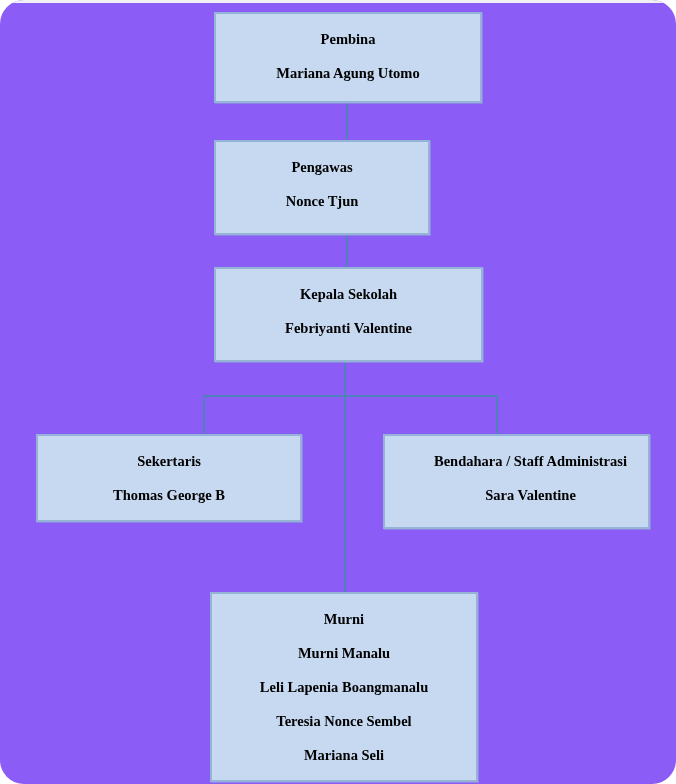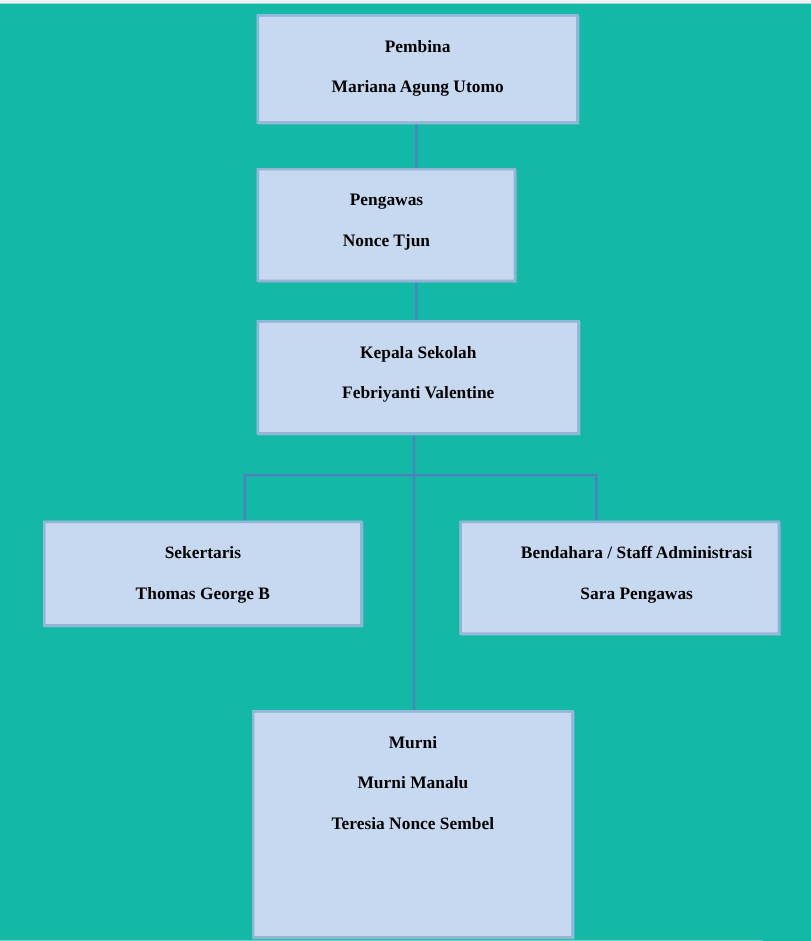--- a/index.html
+++ b/index.html
@@ -4,23 +4,24 @@
 <style>
   html, body {
     margin: 0;
     padding: 0;
     background: #ffffff;
   }
   #canvas {
     position: relative;
     width: 676px;
     height: 784px;
-    background: #14b8a6;
+    background: #8b5cf6;
     overflow: hidden;
     font-family: "Liberation Serif", "DejaVu Serif", serif;
+    border-radius: 24px;
   }
   .top-edge {
     position: absolute;
     left: 0; top: 0;
     width: 676px; height: 3px;
     background: #eef0f3;
   }
   .node {
     position: absolute;
     box-sizing: border-box;
@@ -92,22 +93,24 @@
     <div class="line">Febriyanti Valentine</div>
   </div>
 
   <div class="node" id="node-sekertaris">
     <div class="line">Sekertaris</div>
     <div class="line">Thomas George B</div>
   </div>
 
   <div class="node" id="node-bendahara">
     <div class="line">Bendahara / Staff Administrasi</div>
-    <div class="line">Sara Pengawas</div>
+    <div class="line">Sara Valentine</div>
   </div>
 
   <div class="node" id="node-guru">
     <div class="line">Murni</div>
     <div class="line">Murni Manalu</div>
+    <div class="line">Leli Lapenia Boangmanalu</div>
     <div class="line">Teresia Nonce Sembel</div>
+    <div class="line">Mariana Seli</div>
   </div>
 
 </div>
 
 </body></html>

